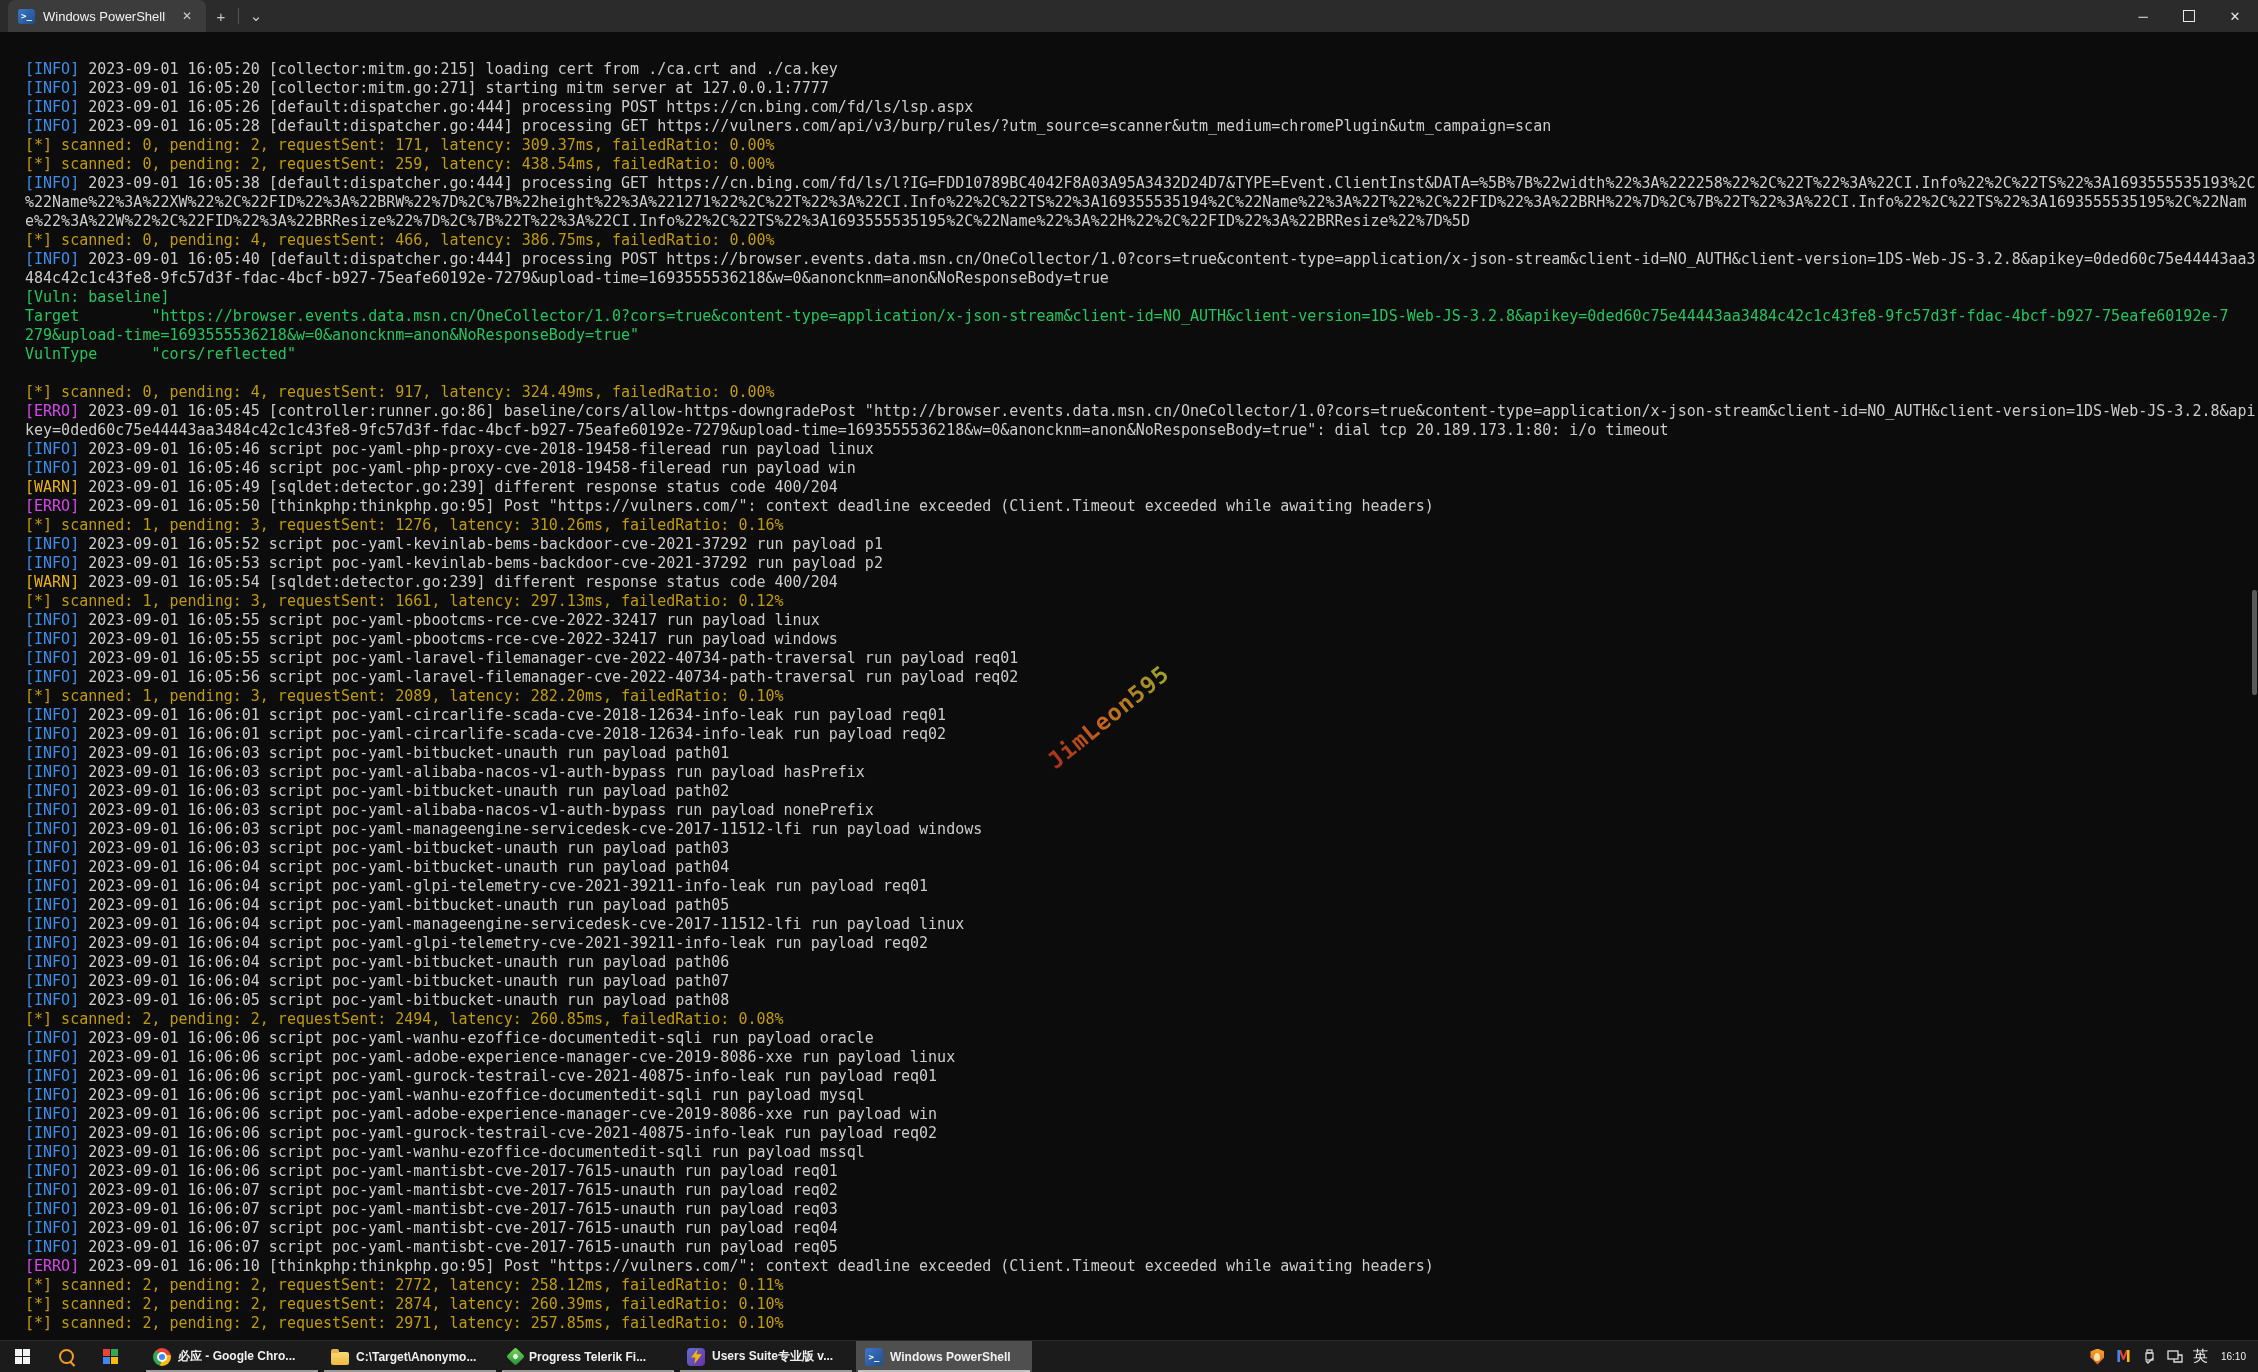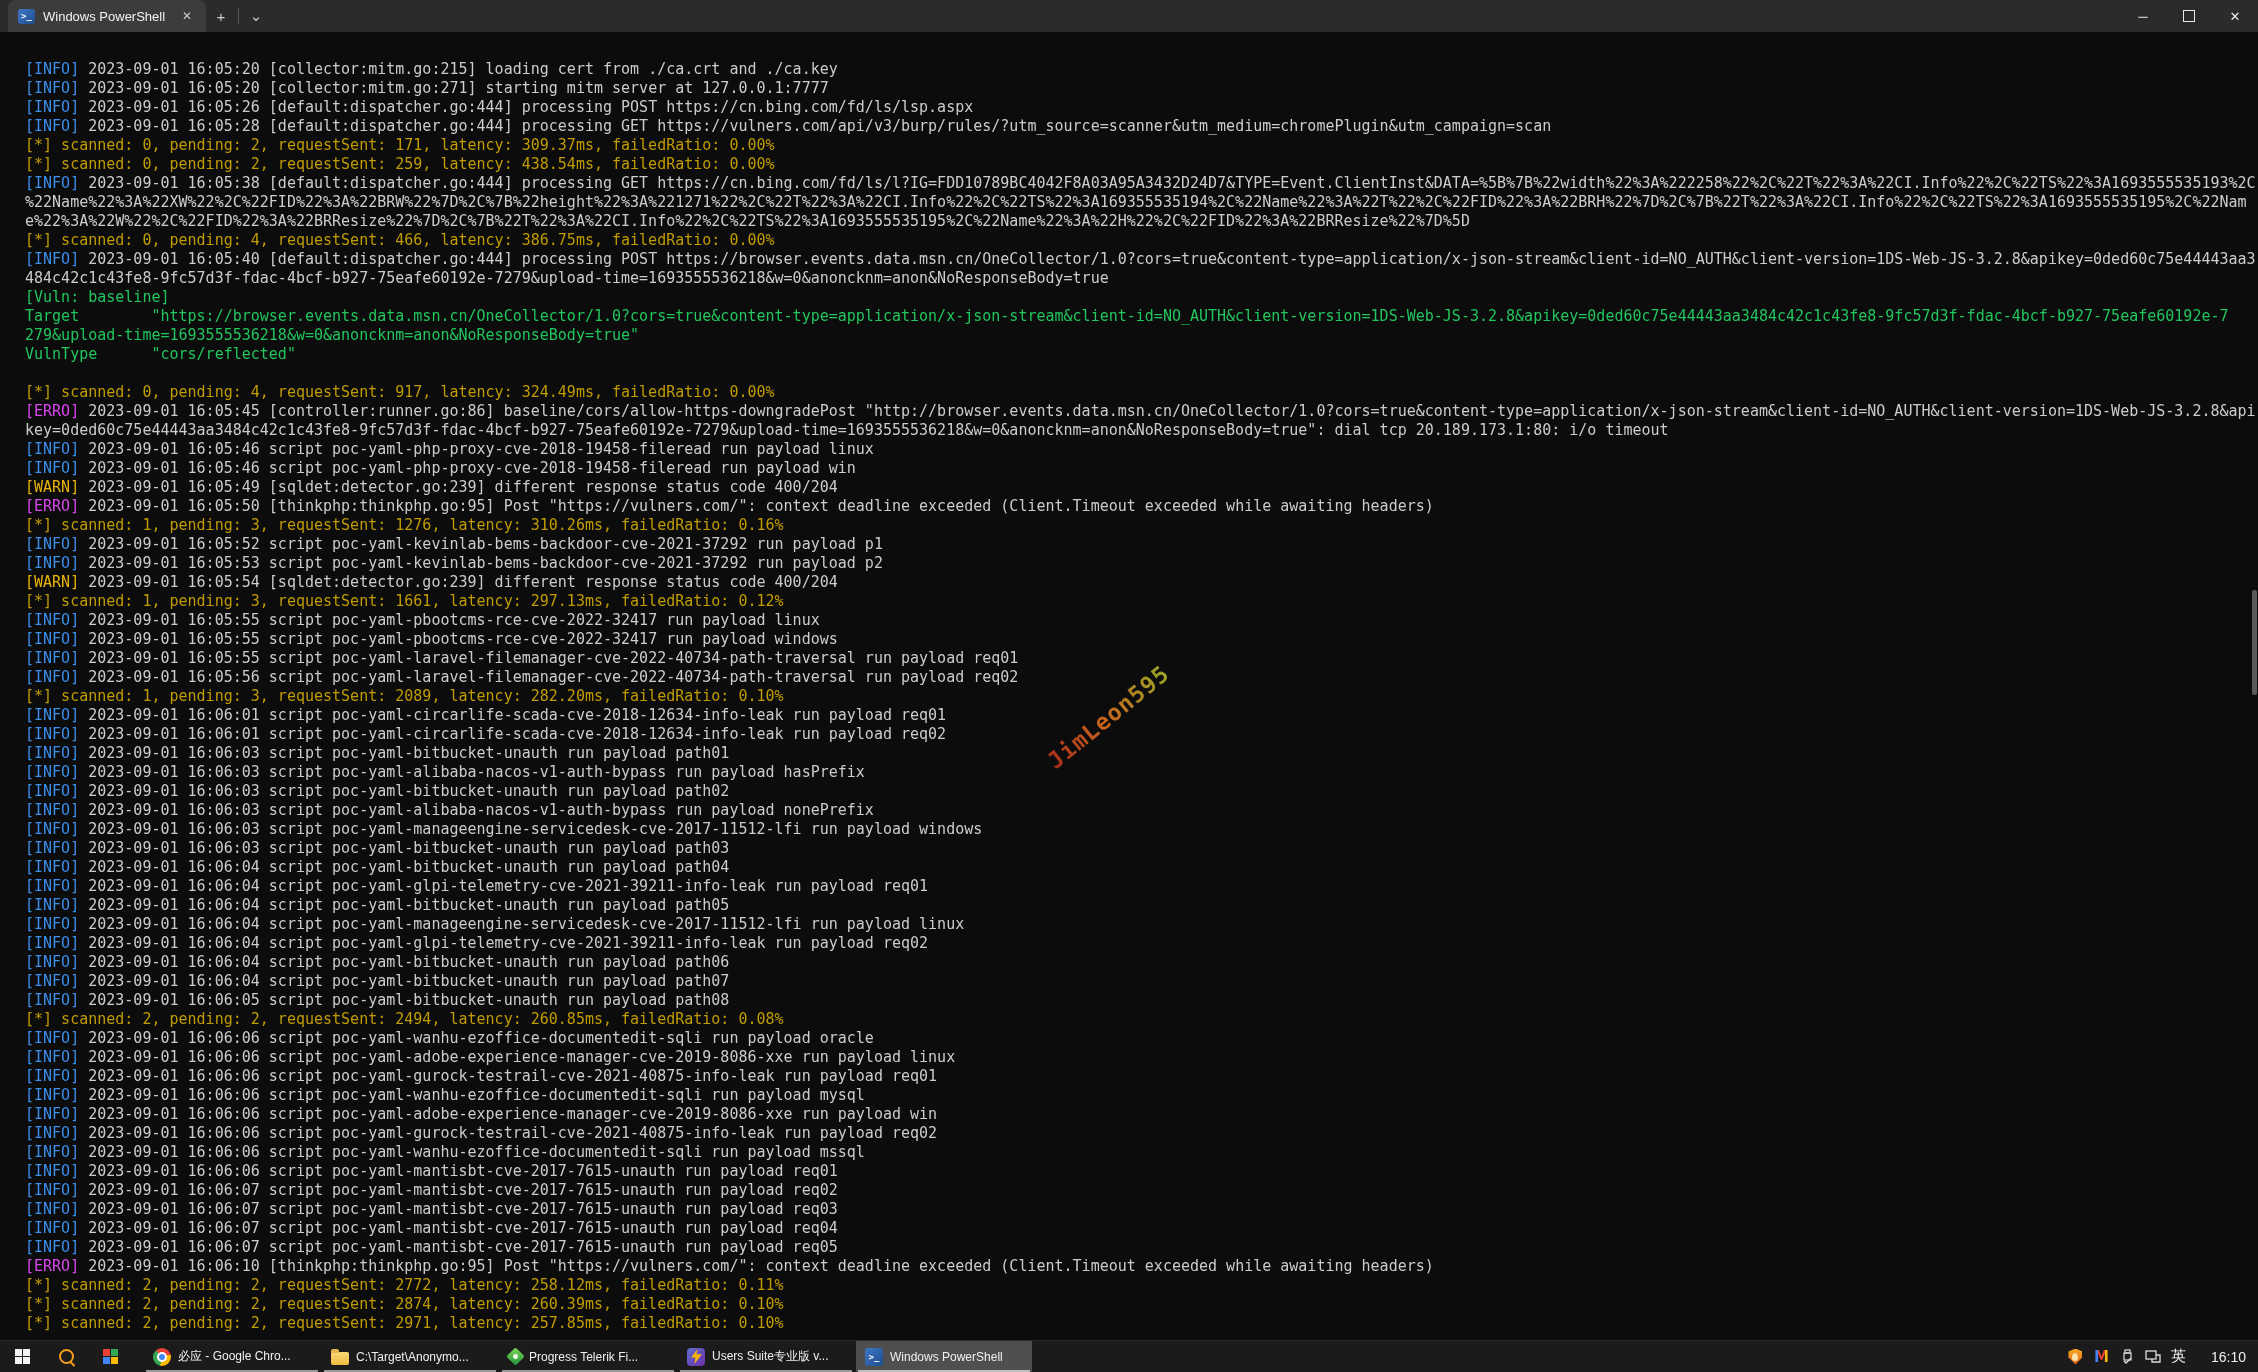--- a/index.html
+++ b/index.html
@@ -53,21 +53,21 @@
   .taskview-glyph{display:grid;grid-template-columns:7px 7px;grid-template-rows:7px 7px;gap:1px;}
   .taskview-glyph span:nth-child(1){background:#EA4335}
   .taskview-glyph span:nth-child(2){background:#34A853}
   .taskview-glyph span:nth-child(3){background:#4285F4}
   .taskview-glyph span:nth-child(4){background:#FBBC05}
   .tb-apps{display:flex;align-items:stretch;margin-left:12px;}
   .tb-app{width:158px;display:flex;align-items:center;gap:7px;padding:0 9px;position:relative;margin-right:2px;}
   .tb-app::after{content:'';position:absolute;left:2px;right:2px;bottom:0;height:2px;background:#9A9A9A;}
   .tb-app.active{background:#4F4F4F;}
   .tb-app.active::after{background:#BFBFBF;}
-  .tb-label{color:#F0F0F0;font-size:12px;white-space:nowrap;overflow:hidden;}
+  .tb-label{color:#F0F0F0;font-size:12px;white-space:nowrap;overflow:hidden;font-weight:bold;}
   .app-icon{width:18px;height:18px;flex:0 0 auto;position:relative;display:flex;align-items:center;justify-content:center;}
   .icon-chrome{border-radius:50%;background:conic-gradient(from -45deg,#EA4335 0 33%,#FBBC05 0 66%,#34A853 0 100%);}
   .icon-chrome::after{content:'';position:absolute;inset:4px;border-radius:50%;background:#4285F4;border:2px solid #fff;}
   .icon-folder{height:13px;margin-top:3px;background:linear-gradient(#F9D978,#EFB93F);border-radius:2px;}
   .icon-folder::before{content:'';position:absolute;top:-3px;left:0;width:8px;height:4px;background:#E8B64C;border-radius:2px 2px 0 0;}
   .icon-fiddler{width:13px;height:13px;transform:rotate(45deg);background:linear-gradient(135deg,#7ED957,#1F8E3A);border-radius:2px;}
   .icon-fiddler::after{content:'';position:absolute;inset:4px;border-radius:50%;background:#E9F7E2;}
   .icon-burp{border-radius:4px;background:linear-gradient(135deg,#5F6FD0,#6B2FA8);}
   .icon-powershell{border-radius:3px;background:linear-gradient(135deg,#3E76C8,#1E4E8C);
                    color:#fff;font:bold italic 9px "DejaVu Sans Mono",monospace;}
@@ -75,21 +75,21 @@
   .tb-tray{margin-left:auto;display:flex;align-items:center;gap:9px;padding-right:12px;}
   .tray-icon{width:17px;height:17px;display:flex;align-items:center;justify-content:center;position:relative;}
   .shield-glyph{width:14px;height:16px;background:linear-gradient(180deg,#F6A623,#E3641B);
                 clip-path:polygon(50% 0,100% 18%,100% 55%,50% 100%,0 55%,0 18%);position:relative;}
   .shield-glyph::after{content:'';position:absolute;left:4px;top:4px;width:6px;height:8px;border-radius:50% 50% 50% 50%/60% 60% 40% 40%;
                 background:#FBE3B0;}
   .gmail-m{font:bold 15px "DejaVu Sans",sans-serif;
            background:linear-gradient(90deg,#4285F4 0 30%,#EA4335 30% 70%,#FBBC05 70%);
            -webkit-background-clip:text;background-clip:text;color:transparent;}
   .ime-text{color:#F0F0F0;font-size:15px;}
-  .tray-time{color:#F0F0F0;font-size:14px;margin-left:16px;}
+  .tray-time{color:#F0F0F0;font-size:10px;margin-left:4px;}
 </style>
 </head>
 <body>
 
 <div class="titlebar">
   <div class="tab">
     <span class="ps-icon">&gt;_</span>
     <span class="tab-title">Windows PowerShell</span>
     <span class="tab-close">✕</span>
   </div>

